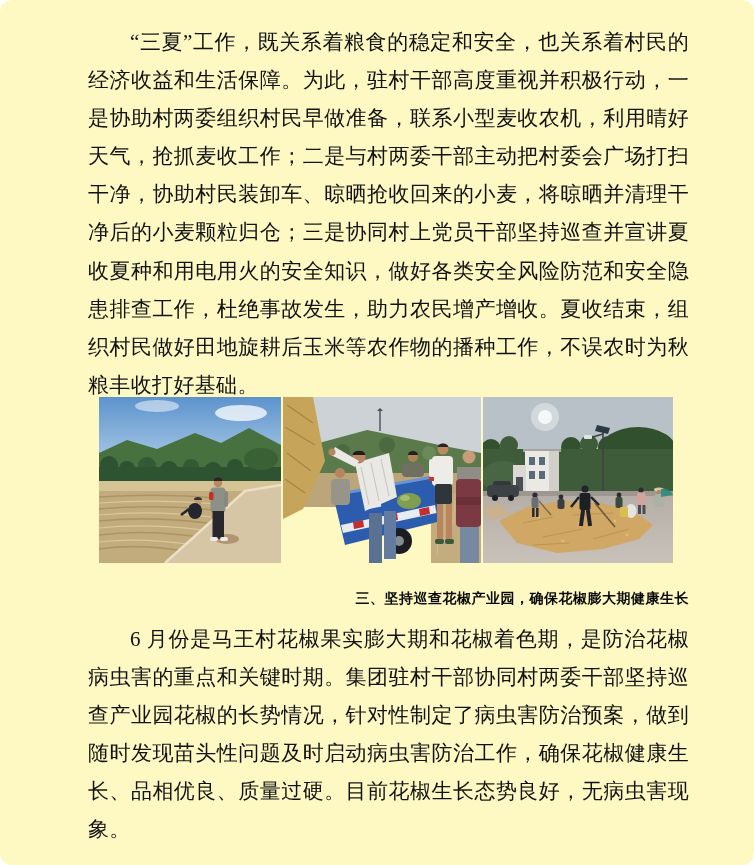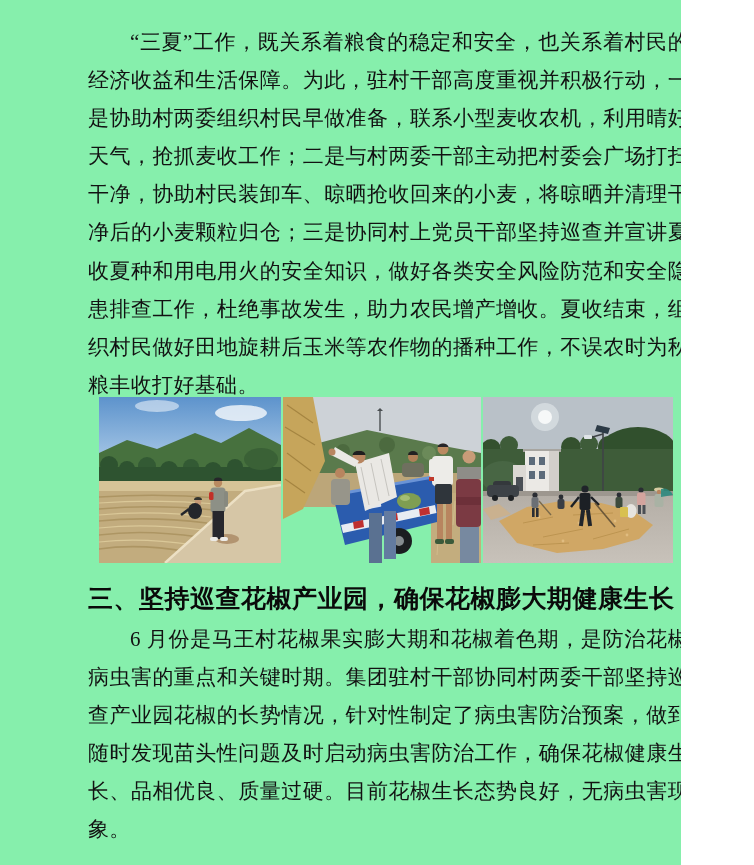--- a/index.html
+++ b/index.html
@@ -1,24 +1,25 @@
 <!DOCTYPE html>
 <html><head>
 <meta charset="utf-8">
 <style>
   * { margin: 0; padding: 0; box-sizing: border-box; }
   html, body { background: #ffffff; }
   .page {
     position: relative;
-    width: 681px;
+    width: 754px;
     height: 865px;
-    background: #86efac;
+    background: #fef9c3;
     overflow: hidden;
     font-family: "Liberation Serif", "DejaVu Serif", serif;
     color: #141414;
+    border-radius: 12px;
   }
   .text-col {
     position: absolute;
     left: 88px;
     top: 0;
     width: 601px;
   }
   .body-para {
     font-size: 21px;
     line-height: 38.1px;
@@ -36,24 +37,24 @@
     display: flex;
     gap: 2px;
     height: 166px;
   }
   .photo { display: block; height: 166px; }
   .section-heading {
     position: absolute;
     left: 88px;
     top: 583px;
     width: 601px;
-    text-align: left;
+    text-align: right;
     font-family: "Liberation Sans", "DejaVu Sans", sans-serif;
     font-weight: 700;
-    font-size: 25px;
+    font-size: 14px;
     line-height: 30px;
     color: #0a0a0a;
     letter-spacing: 0.5px;
   }
   .para-2 {
     position: absolute;
     left: 88px;
     top: 620px;
     width: 601px;
   }

